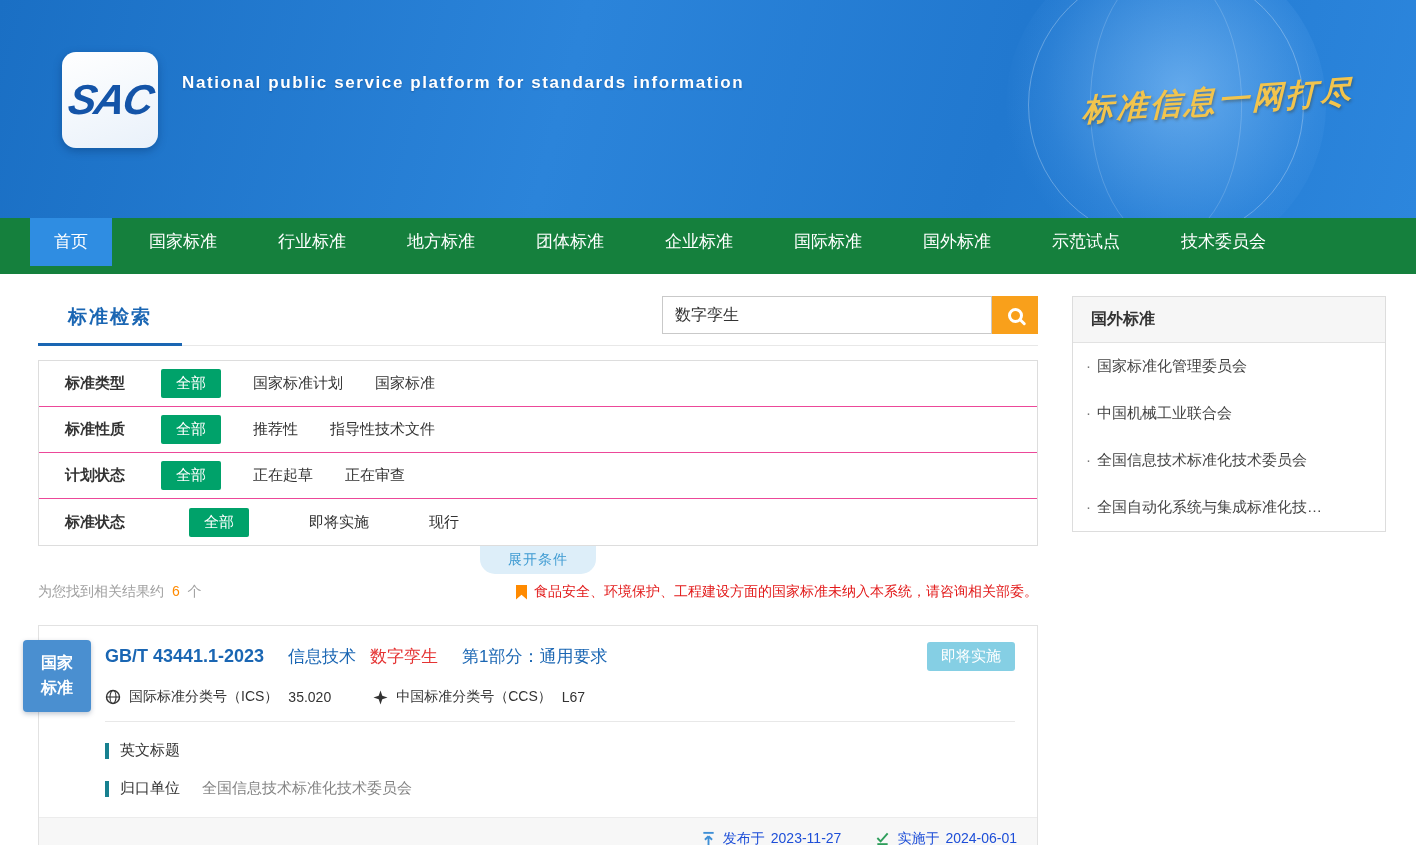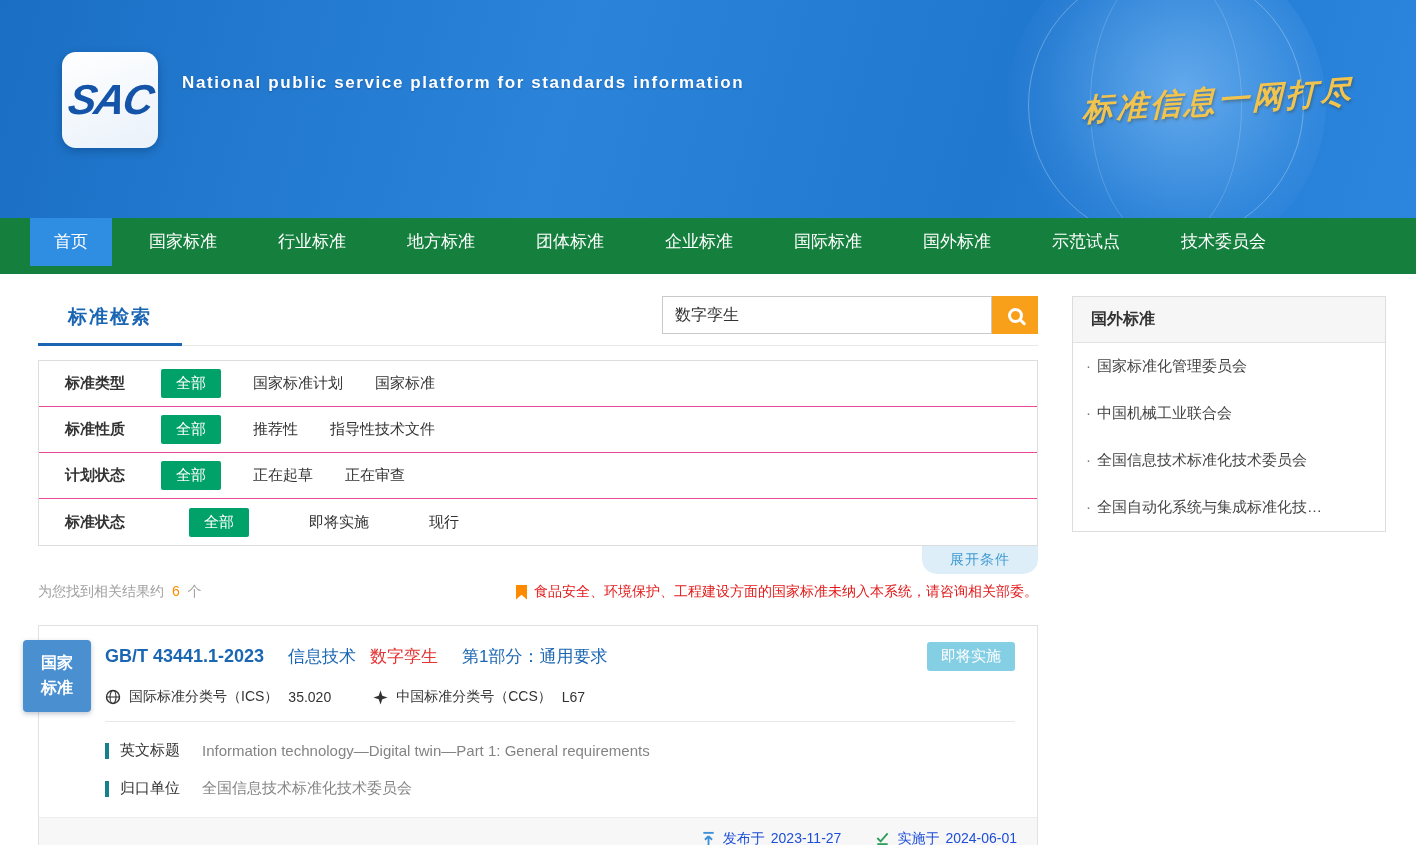--- a/index.html
+++ b/index.html
@@ -66,21 +66,21 @@
   .magnifier { display:block; margin:0 auto; width:15px; height:15px; border:3px solid #fff; border-radius:50%; position:relative; }
   .magnifier::after { content:""; position:absolute; width:3px; height:8px; background:#fff; transform:rotate(-45deg); right:-4px; bottom:-6px; border-radius:2px; }
 
   .filter-box { margin-top:14px; border:1px solid #ddd; }
   .filter-row { display:flex; align-items:center; height:46px; padding-left:26px; border-bottom:1px solid #ec4899; }
   .filter-row:last-child { border-bottom:none;gap:28px; }
   .filter-label { font-size:15px; font-weight:bold; color:#333; width:96px; flex:none; }
   .all-btn { background:#00a26a; color:#fff; font-size:15px; padding:5px 15px; border:none; border-radius:2px; cursor:pointer; font-family:inherit; }
   .filter-opt { font-size:15px; color:#333; margin-left:32px; cursor:pointer; }
 
-  .expand-wrap { display:flex; justify-content:flex-end; }
+  .expand-wrap { display:flex; justify-content:center; }
   .expand-btn {
     background:#ddeef9; color:#3f9bd2; font-size:14px; padding:5px 28px;
     border-radius:0 0 15px 15px; cursor:pointer; letter-spacing:1px;
   }
 
   .results-row { display:flex; justify-content:space-between; align-items:center; margin-top:9px; }
   .summary { font-size:14px; color:#a0a0a0; }
   .summary .count { color:#ff8a00; margin:0 4px; }
   .notice { display:flex; align-items:center; font-size:14px; color:#e21919; }
   .bookmark-icon { width:11px; height:15px; background:#ff8a00; clip-path:polygon(0 0,100% 0,100% 100%,50% 68%,0 100%); margin-right:7px; flex:none; }
@@ -234,21 +234,20 @@
                   <path d="M8 0.5l1.9 5.6L15.5 8l-5.6 1.9L8 15.5 6.1 9.9 0.5 8l5.6-1.9z" fill="#333"></path>
                 </svg>
             </span>
             <span>中国标准分类号（CCS）</span>
             <span class="meta-value">L67</span>
           </span>
         </div>
         <div class="label-row">
           <span class="teal-bar"></span>
           <span class="row-label">英文标题</span>
-          <span class="row-value">Information technology—Digital twin—Part 1: General requirements</span>
         </div>
         <div class="label-row">
           <span class="teal-bar"></span>
           <span class="row-label">归口单位</span>
           <span class="row-value">全国信息技术标准化技术委员会</span>
         </div>
       </div>
       <div class="card-footer">
         <span class="date-item">
           <span class="date-icon">

